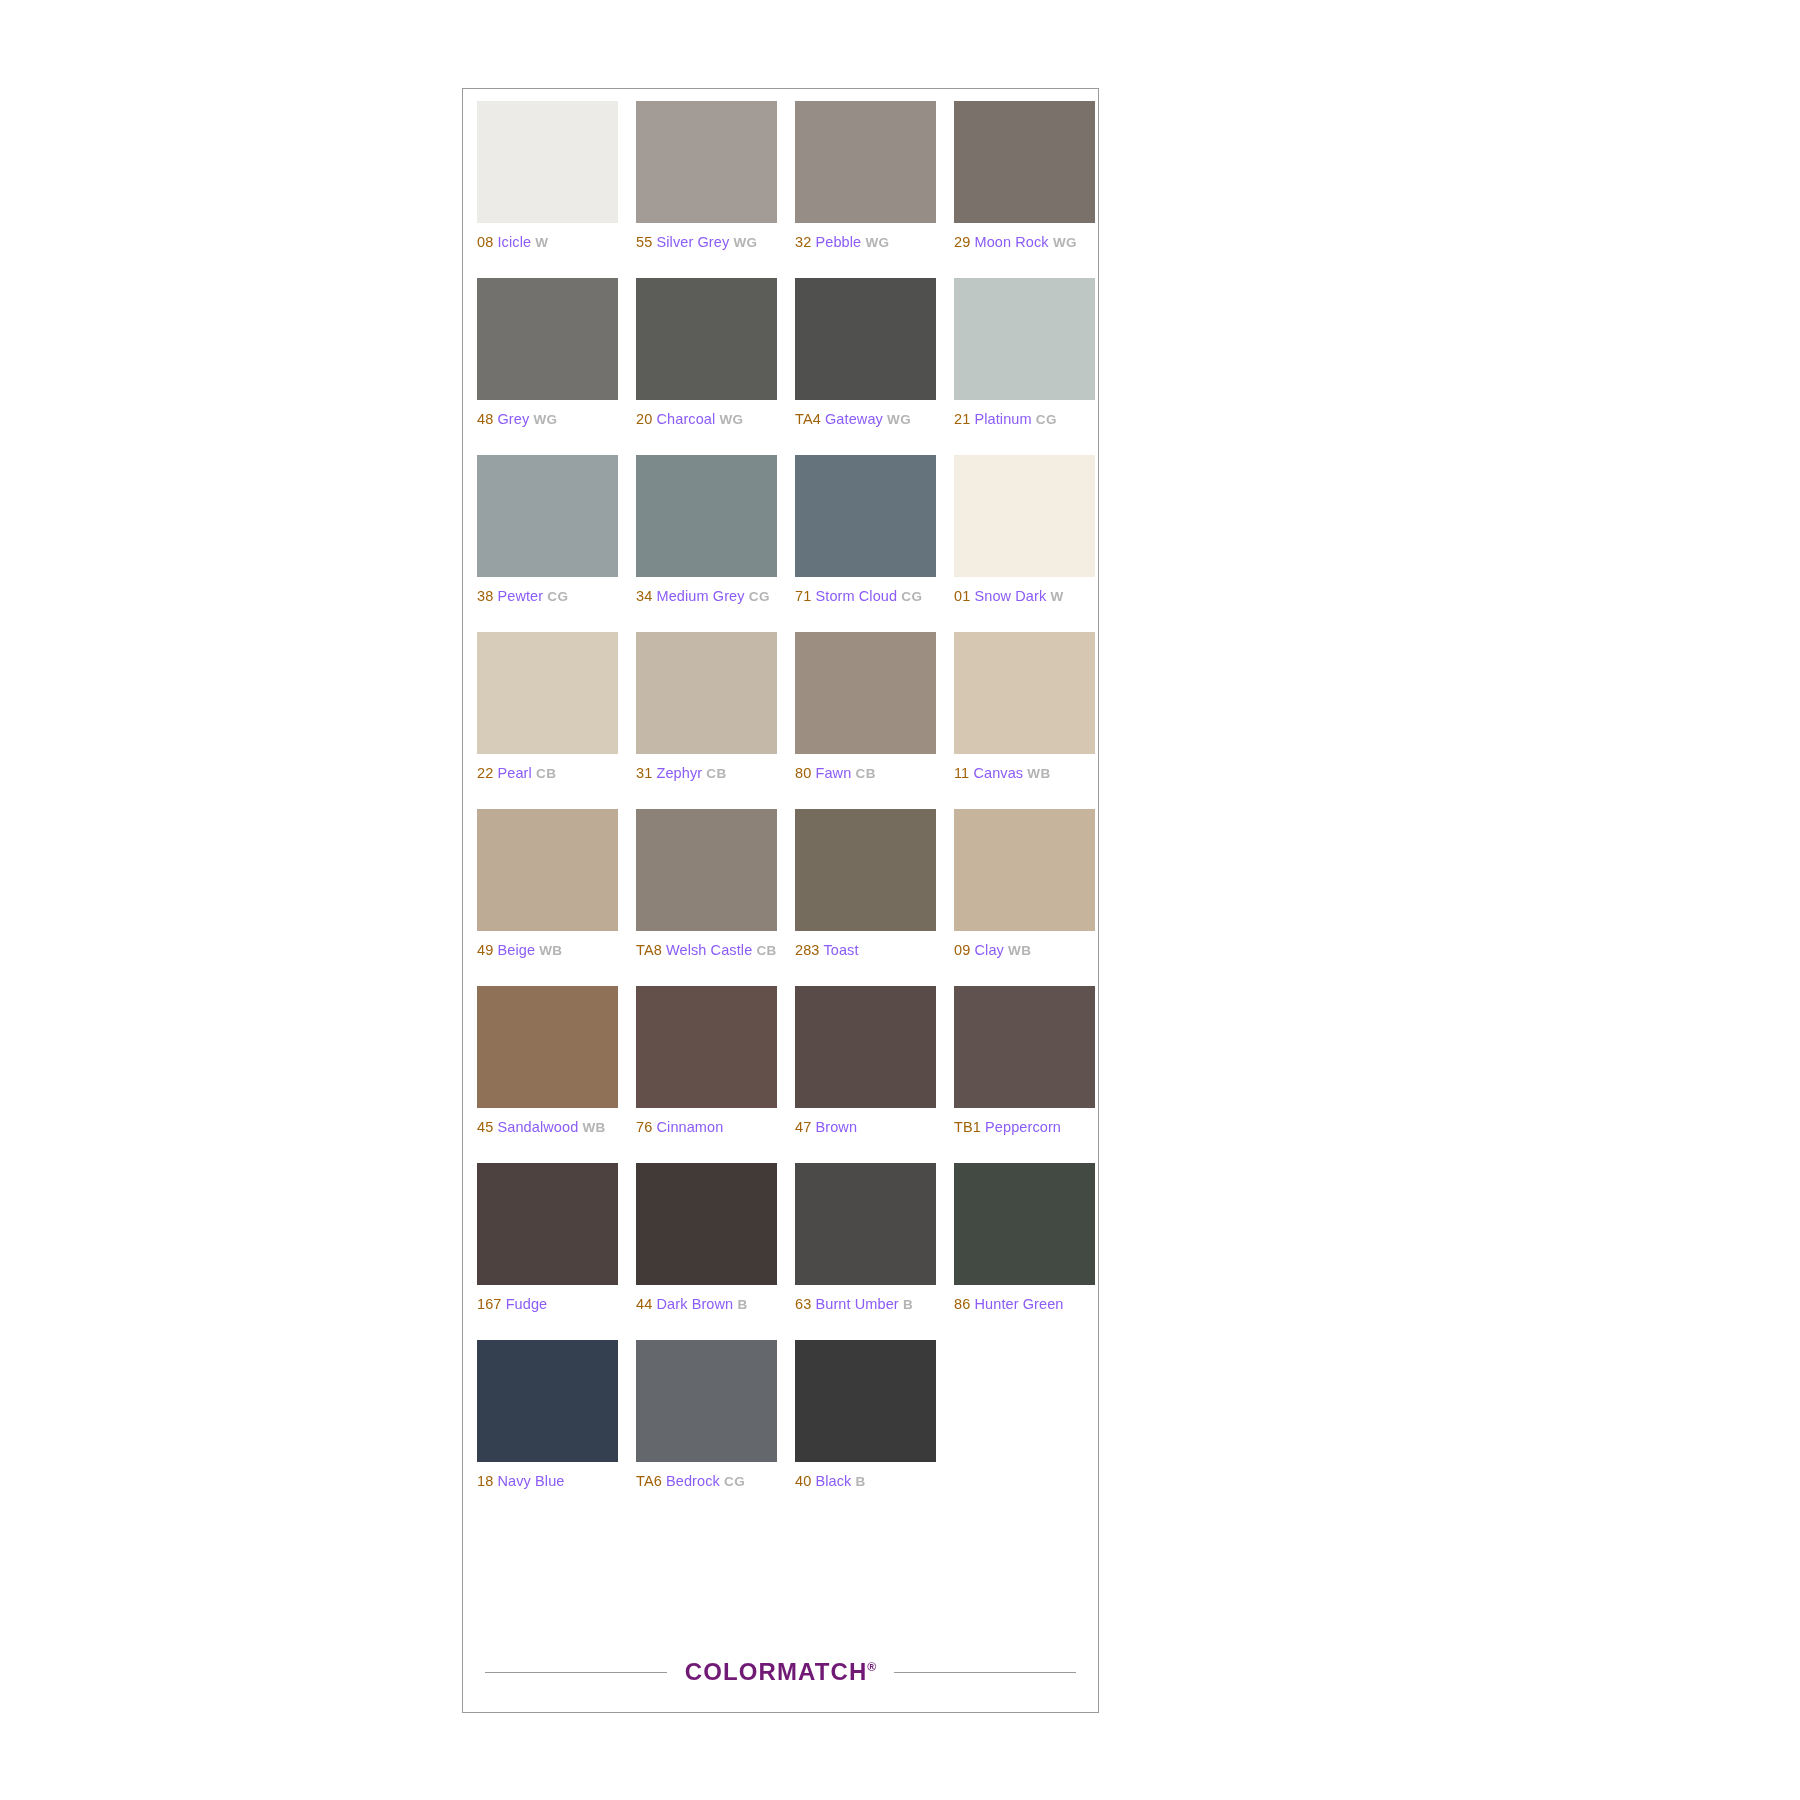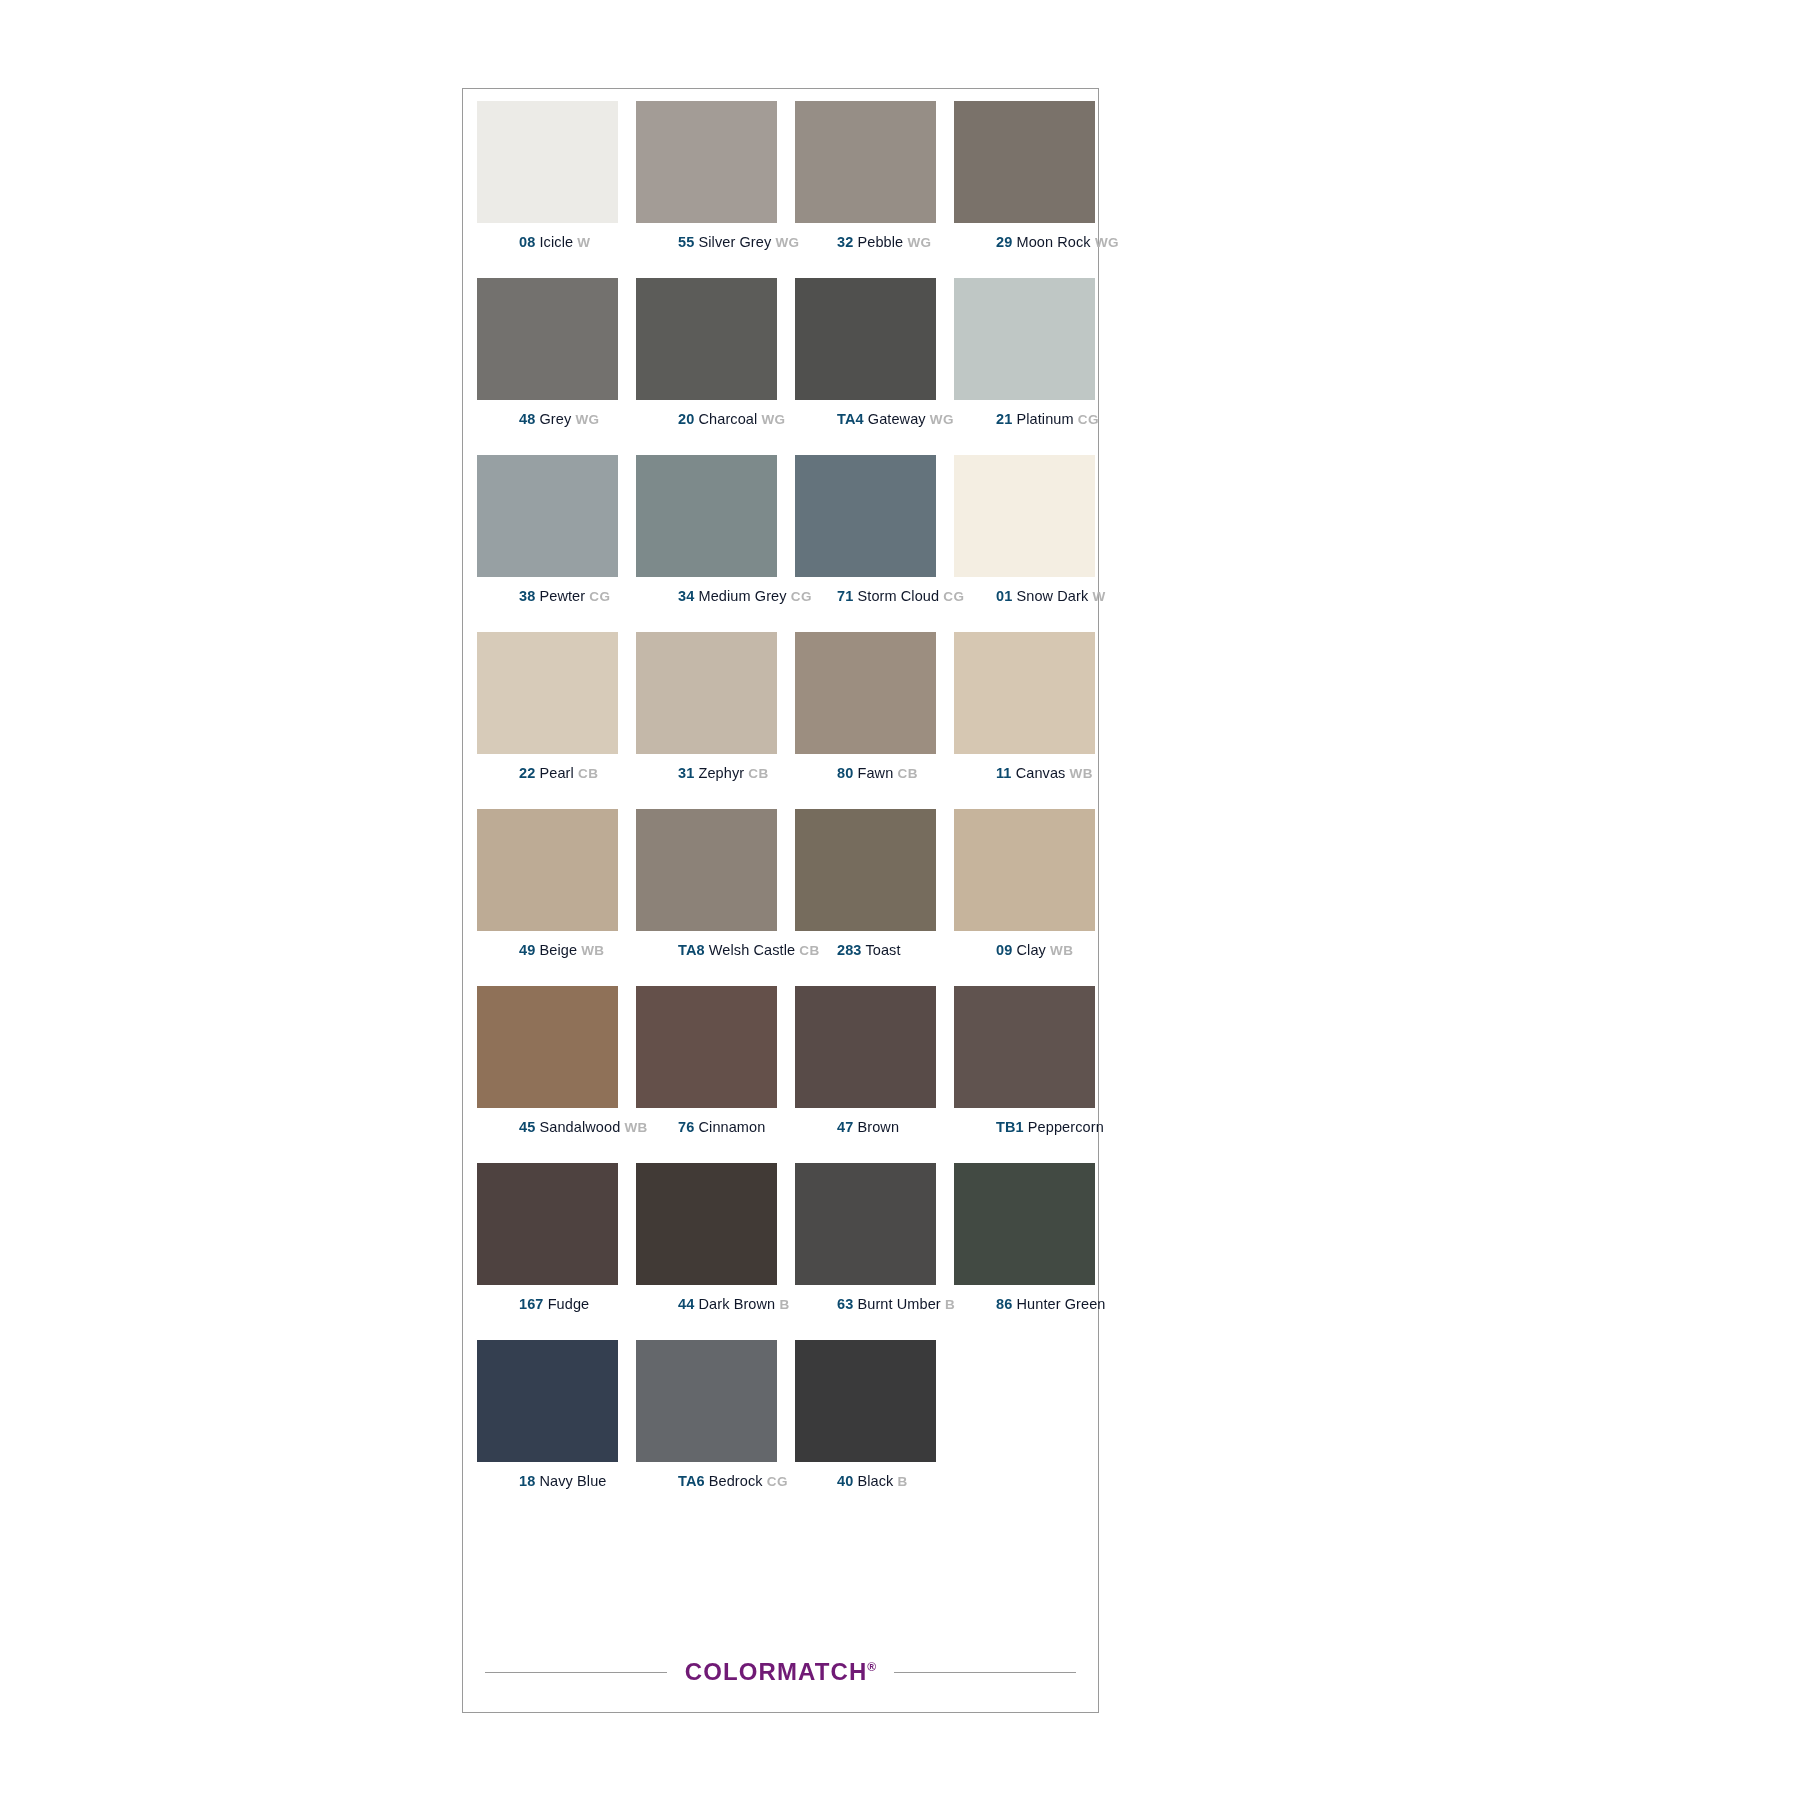--- a/index.html
+++ b/index.html
@@ -51,26 +51,25 @@
     box-sizing: border-box;
   }
   .swatch-label {
     margin-top: 10px;
     font-size: 14.5px;
     line-height: 18px;
     white-space: nowrap;
     letter-spacing: 0.1px;
   }
   .swatch-code {
-    font-weight: bold;
-    color: #0c4a6e;
-    margin-left: 42px;
+    font-weight: normal;
+    color: #a16207;
   }
   .swatch-name {
-    color: #0f172a;
+    color: #8b5cf6;
     font-weight: normal;
   }
   .swatch-family {
     color: #b4b4b4;
     font-weight: bold;
     font-size: 13.5px;
     letter-spacing: 0.4px;
   }
   
   #footer {

